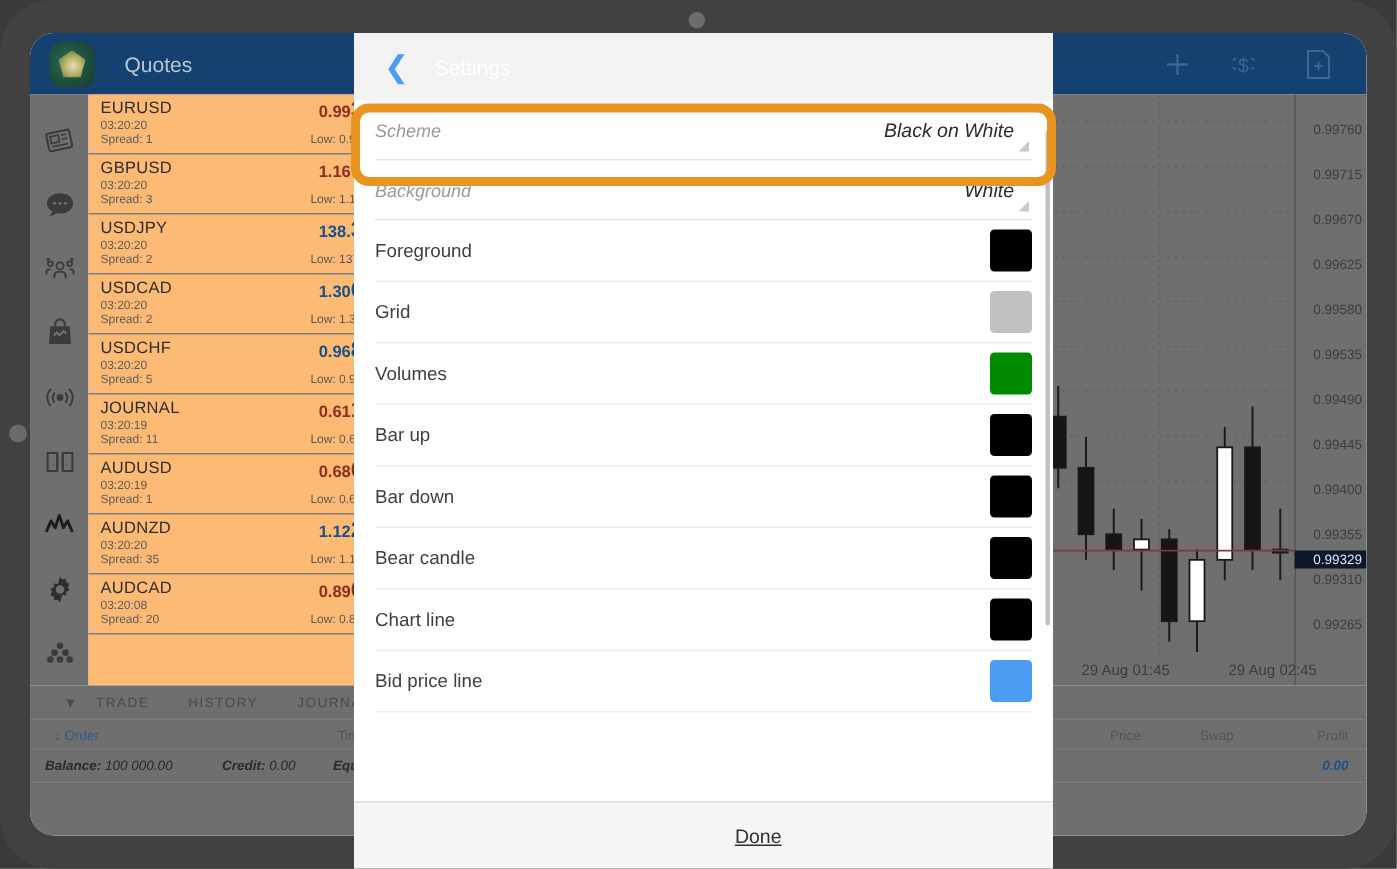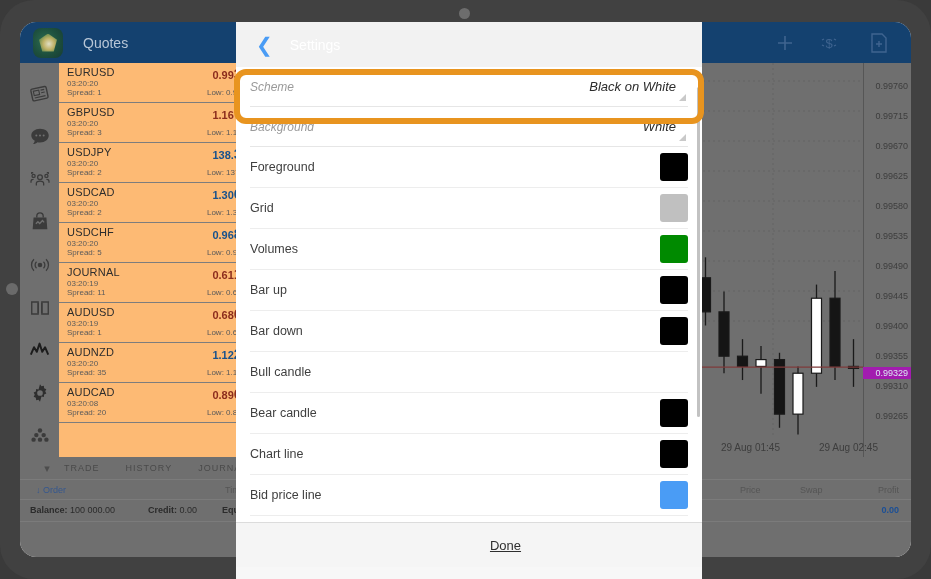--- a/index.html
+++ b/index.html
@@ -112,21 +112,21 @@
   #price-axis {
     position: absolute; right: 0; top: 0; width: 48px; height: 394px;
     border-left: 1px solid #565656;
   }
   .price-tick {
     position: absolute; right: 3px; color: #3d3d3d; font-size: 9px;
     white-space: nowrap;
   }
   #bid-badge {
     position: absolute; right: 0px; width: 48px; height: 12px;
-    background: #a21caf; color: #dde8f3; font-size: 9px;
+    background: #0f172a; color: #dde8f3; font-size: 9px;
     text-align: right; padding-right: 3px; line-height: 12px;
   }
   .time-tick { position:absolute; bottom:4px; color:#3d3d3d; font-size:10px; }
 
   
   #trade-panel {
     position: absolute; left: 0; top: 435px; width: 891px; height: 100px;
     background: #6f6f6f;
   }
   #trade-tabs {
@@ -134,21 +134,21 @@
     display: flex; align-items: center; padding-left: 10px;
   }
   .tt-chevron { color:#4d4d4d; font-size:11px; width:34px; text-align:center;}
   .trade-tab { color:#4a4a4a; font-size:9px; letter-spacing:1px; margin-right:26px; }
   #trade-cols {
     height: 20px; border-bottom: 1px solid #7b7b7b;
     position: relative; color:#555; font-size:9px;
   }
   .tcol { position:absolute; top:5px; }
   #order-col { left:16px; color:#35578e; }
-  #balance-row { height: 22px; position: relative; border-bottom: 1px solid #7b7b7b; }
+  #balance-row { height: 22px; position: relative; border-bottom: 1px solid #7b7b7b; font-style: italic; }
   .bal-item { position:absolute; top:5px; color:#2b2b2b; font-size:9px; font-weight:bold; }
   .bal-val { font-weight:normal; }
   #profit-val { position:absolute; right:12px; top:5px; color:#1b4f96; font-size:9px; font-weight:bold; }
 
   
   #modal {
     position: absolute; left: 236px; top: 22px;
     width: 466px; height: 557px;
     background: #f7f7f7;
     overflow: hidden;
@@ -179,21 +179,21 @@
   .color-row {
     height: 41px; margin: 0 14px; position:relative;
     border-bottom: 1px solid #ededed;
     display:flex; align-items:center;
   }
   .color-row .setting-label { color:#3f3f3f; font-size:12.5px; }
   .swatch {
     position:absolute; right:0; width:28px; height:28px; border-radius:3px;
   }
   #modal-footer {
-    position:absolute; left:0; bottom:12px; width:539px; height:45px;
+    position:absolute; left:0; bottom:0; width:539px; height:45px;
     background:#f5f5f5; border-top:1px solid #dcdcdc;
     display:flex; align-items:center; justify-content:center;
     color:#2f2f2f; font-size:13px;text-decoration:underline;
   }
   #scroll-indicator {
     position:absolute; right:2px; top:20px; width:3px; height:330px;
     background:#c2c2c2; border-radius:2px;
   }
 
   
@@ -526,23 +526,20 @@
           </div>
           <div class="color-row">
             <div class="setting-label">Bar up</div>
             <div class="swatch" style="background:#000000;"></div>
           </div>
           <div class="color-row">
             <div class="setting-label">Bar down</div>
             <div class="swatch" style="background:#000000;"></div>
           </div>
           <div class="color-row">
-            <div class="setting-label">Bull candle</div>
-          </div>
-          <div class="color-row">
             <div class="setting-label">Bear candle</div>
             <div class="swatch" style="background:#000000;"></div>
           </div>
           <div class="color-row">
             <div class="setting-label">Chart line</div>
             <div class="swatch" style="background:#000000;"></div>
           </div>
           <div class="color-row">
             <div class="setting-label">Bid price line</div>
             <div class="swatch" style="background:#4a9cf5;"></div>

